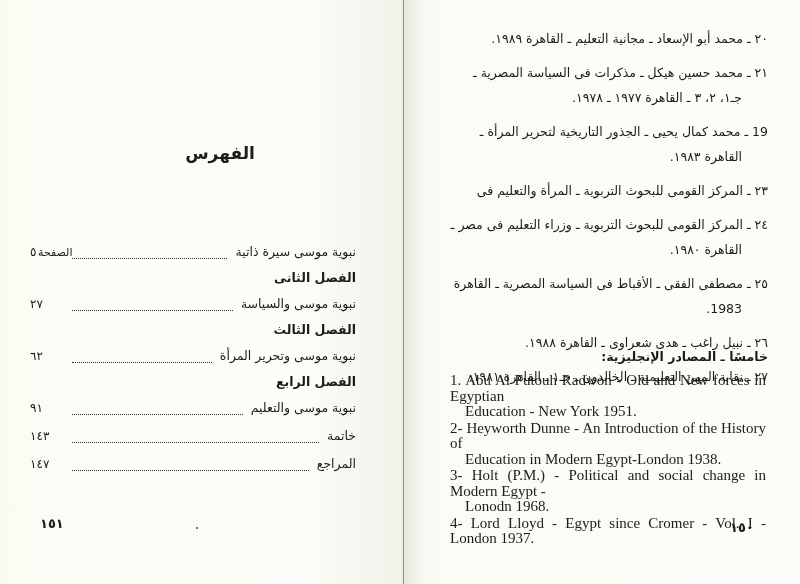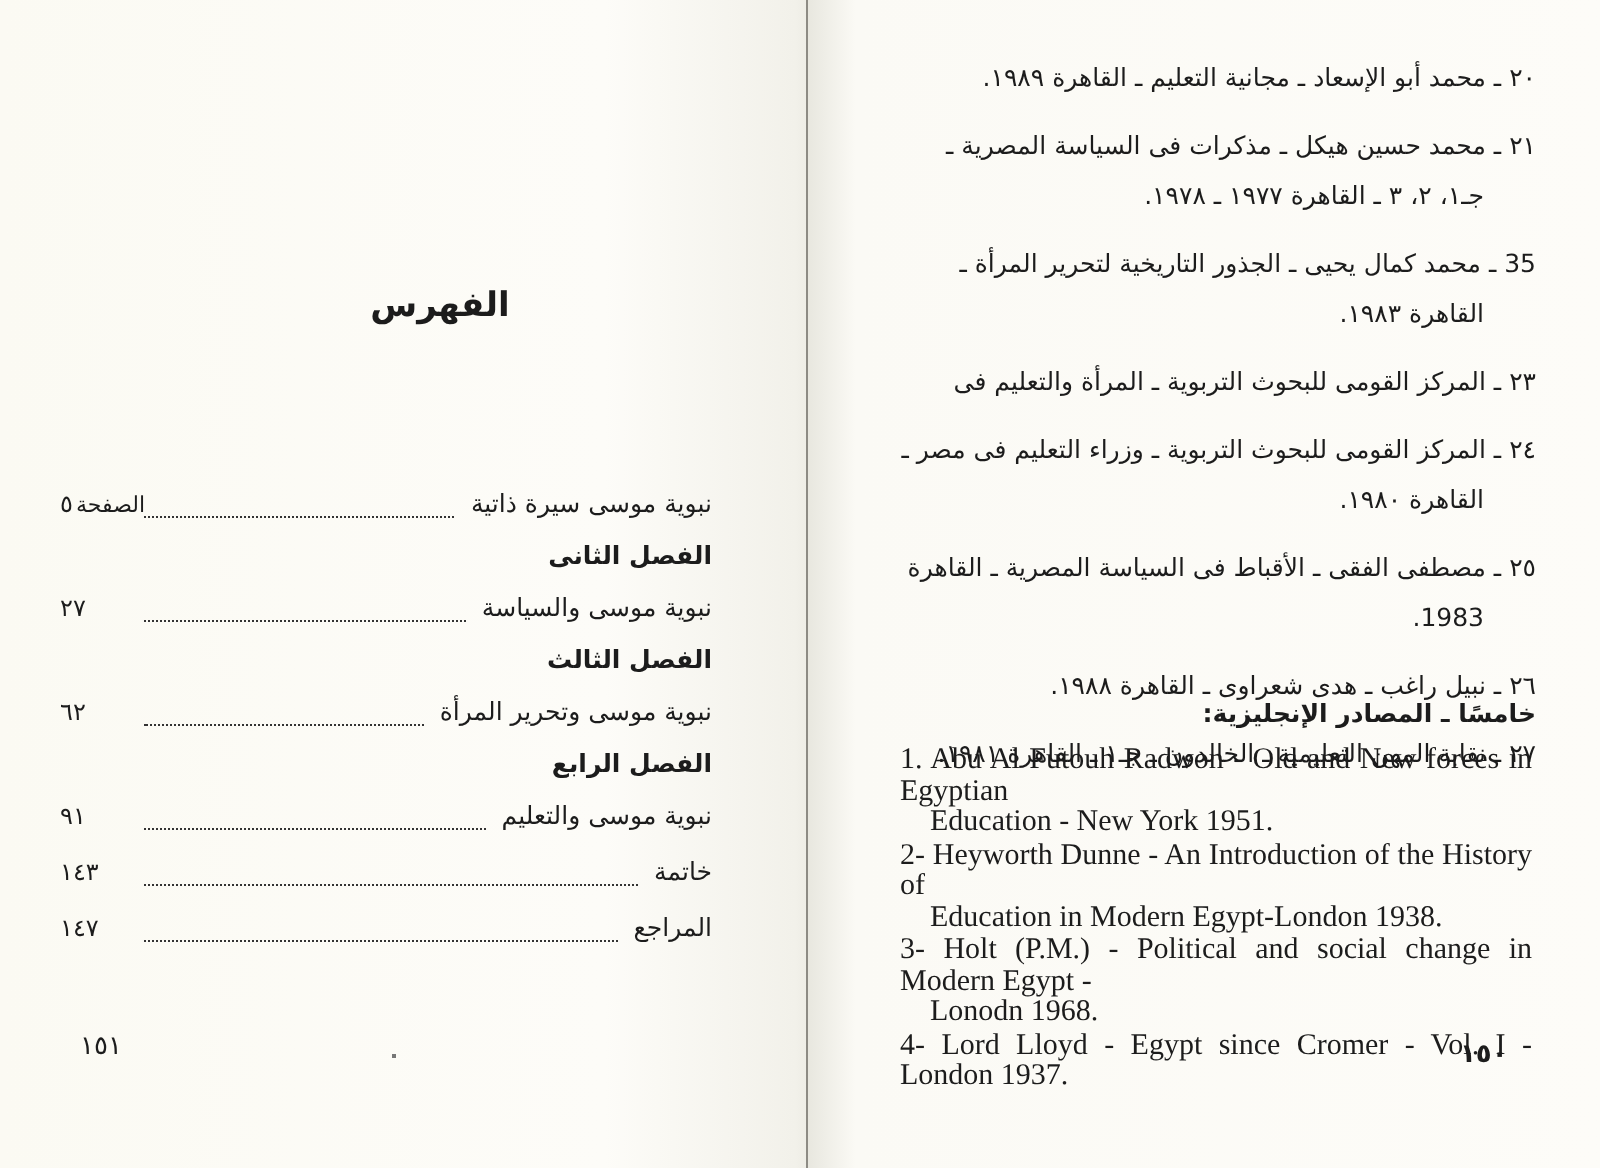--- a/index.html
+++ b/index.html
@@ -15,21 +15,21 @@
   
   .idx-title { position:absolute; top:143px; left:160px; width:120px; text-align:center;
                font-weight:bold; font-size:17px; direction:rtl; }
   .page-col-label { position:absolute; top:218px; left:38px; font-size:11px; direction:rtl;margin-top:28px; }
   .idx-list { position:absolute; top:238px; left:30px; width:326px; direction:rtl; }
   .idx-chapter { font-weight:bold; font-size:12.5px; height:24px; line-height:24px; }
   .idx-entry { display:flex; font-size:12.5px; height:28px; line-height:26px; align-items:center; }
   .idx-entry .t { white-space:nowrap; }
   .idx-entry .dots { flex:1; border-bottom:1.5px dotted #333; margin:0 8px; height:12px; }
   .idx-entry .p { width:34px; text-align:left; font-size:12px; }
-  .folio-left { position:absolute; left:40px; top:516px; font-weight:normal; font-size:13px; }
+  .folio-left { position:absolute; left:40px; top:516px; font-weight:bold; font-size:13px; }
   .dot-mark { position:absolute; left:196px; top:527px; width:2px; height:2px; background:#777; }
 
   
   .refs { position:absolute; top:26px; left:446px; width:322px; direction:rtl; font-size:12.5px; line-height:25px; }
   .ref { margin-bottom:9px; text-align:justify; }
   .ref .cont { padding-right:26px; display:block; }
   .section-h { position:absolute; top:349px; left:446px; width:322px; direction:rtl;
                font-weight:bold; font-size:12.5px; }
   .en-refs { position:absolute; top:373px; left:450px; width:316px;
              font-family:Liberation Serif, serif; font-size:15px; line-height:15.5px; }
@@ -88,21 +88,21 @@
 
 <div class="refs">
   <div class="ref">
     <span>٢٠ ـ محمد أبو الإسعاد ـ مجانية التعليم ـ القاهرة ١٩٨٩.</span>
   </div>
   <div class="ref">
     <span>٢١ ـ محمد حسين هيكل ـ مذكرات فى السياسة المصرية ـ</span>
     <span class="cont">جـ١، ٢، ٣ ـ القاهرة ١٩٧٧ ـ ١٩٧٨.</span>
   </div>
   <div class="ref">
-    <span>35 ـ محمد كمال يحيى ـ الجذور التاريخية لتحرير المرأة ـ</span>
+    <span>19 ـ محمد كمال يحيى ـ الجذور التاريخية لتحرير المرأة ـ</span>
     <span class="cont">القاهرة ١٩٨٣.</span>
   </div>
   <div class="ref">
     <span>٢٣ ـ المركز القومى للبحوث التربوية ـ المرأة والتعليم فى</span>
   </div>
   <div class="ref">
     <span>٢٤ ـ المركز القومى للبحوث التربوية ـ وزراء التعليم فى مصر ـ</span>
     <span class="cont">القاهرة ١٩٨٠.</span>
   </div>
   <div class="ref">

